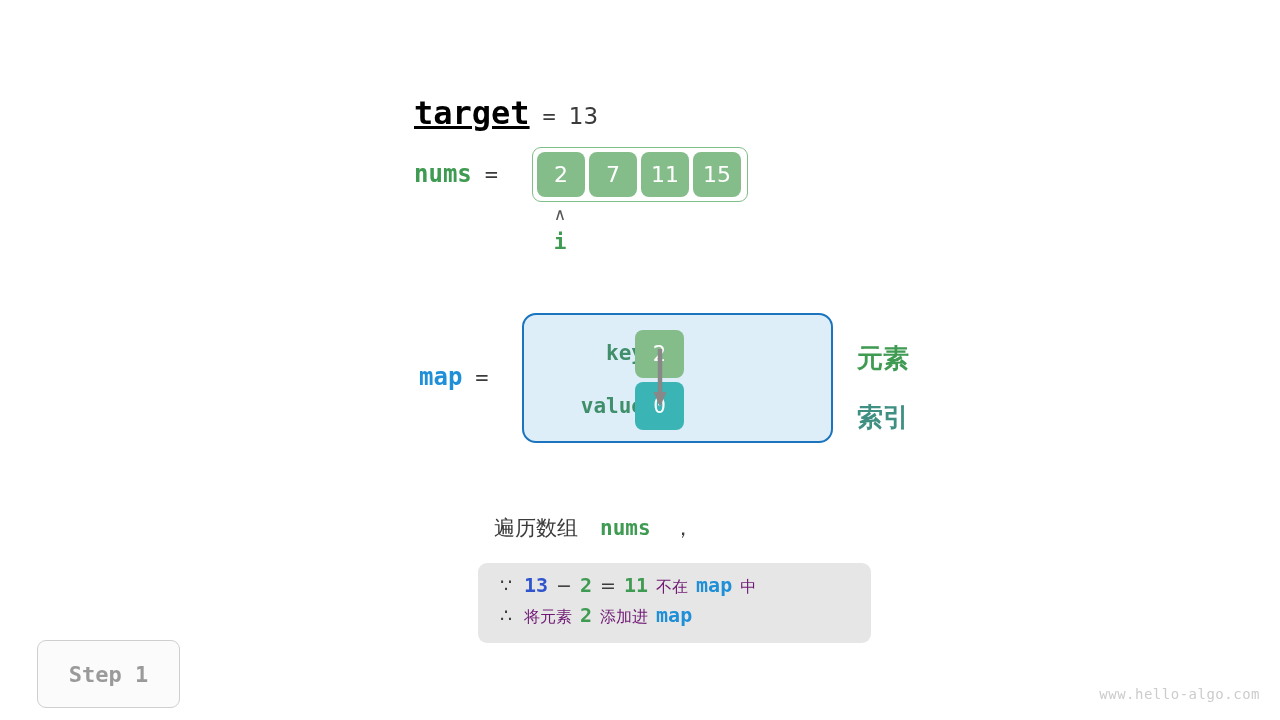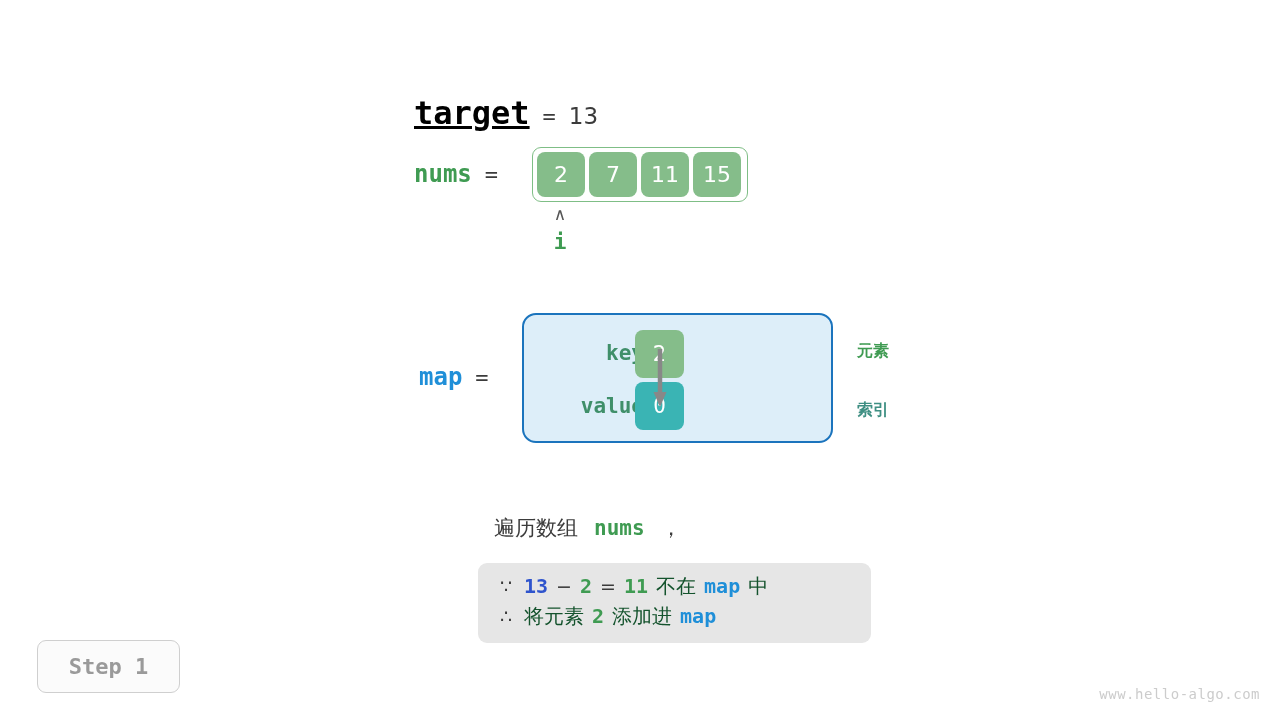--- a/index.html
+++ b/index.html
@@ -195,35 +195,35 @@
     left: 126px;
     top: 32px;
     width: 20px;
     height: 62px;
     pointer-events: none;
   }
 
   
   .side-note {
     position: absolute;
-    font-size: 16px;
+    font-size: 26px;
     font-weight: bold;
     font-family: Liberation Mono, monospace;
   }
   #note-element { left: 857px; top: 341px; color: #3f9b52; }
   #note-index   { left: 857px; top: 392px; color: #3f8f83; margin-top: 8px; }
 
   
   #caption-line {
     position: absolute;
     left: 494px;
     top: 514px;
     display: flex;
     align-items: baseline;
-    gap: 16px;
+    gap: 22px;
     white-space: nowrap;
   }
   #caption-line .cn {
     font-size: 21px;
     color: #3b3b3b;
     font-family: "DejaVu Sans", sans-serif;
   }
   #caption-line .kw {
     font-size: 21px;
     color: #3f9b52;
@@ -253,40 +253,40 @@
     white-space: nowrap;
     height: 30px;
   }
   .reason-line .sym {
     font-size: 19px;
     color: #3b3b3b;
     font-family: "DejaVu Sans", sans-serif;
     width: 16px;
   }
   .reason-line .cn {
-    font-size: 20px;
-    color: #14532d;
+    font-size: 16px;
+    color: #701a75;
     font-family: Liberation Serif, serif;
   }
   .reason-line .num-blue { font-size: 20px; color: #2f54cd; }
   .reason-line .num-green { font-size: 20px; color: #3f9b52; }
   .reason-line .op {
     font-size: 19px;
     color: #3b3b3b;
     font-family: "DejaVu Sans", sans-serif;
   }
   .reason-line .kw-map { font-size: 20px; color: #1f8fd8; }
 
   
   #step-badge {
     position: absolute;
     left: 37px;
     top: 640px;
     width: 143px;
-    height: 53px;
+    height: 68px;
     border: 1.4px solid #cfcfcf;
     border-radius: 9px;
     background: #fbfbfb;
     display: flex;
     align-items: center;
     justify-content: center;
     color: #9a9a9a;
     font-size: 22px;
     box-sizing: border-box;
   }

